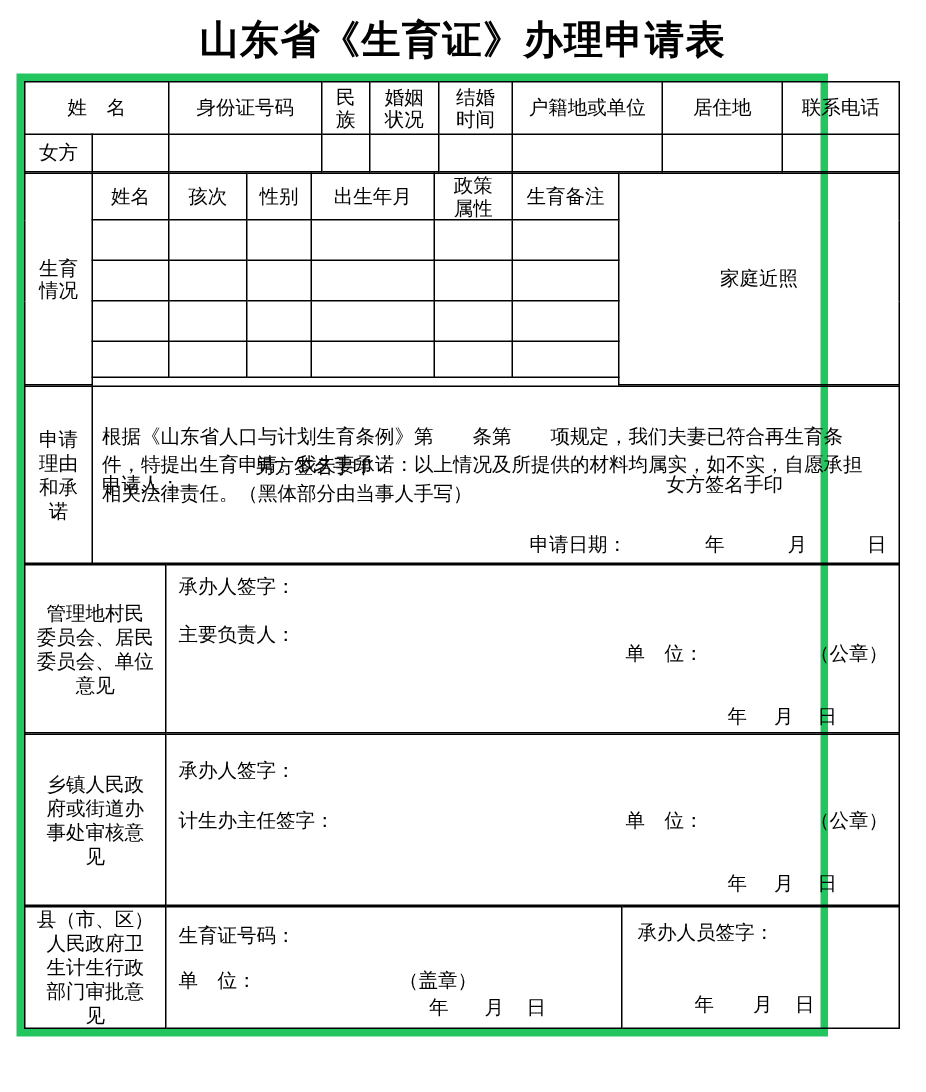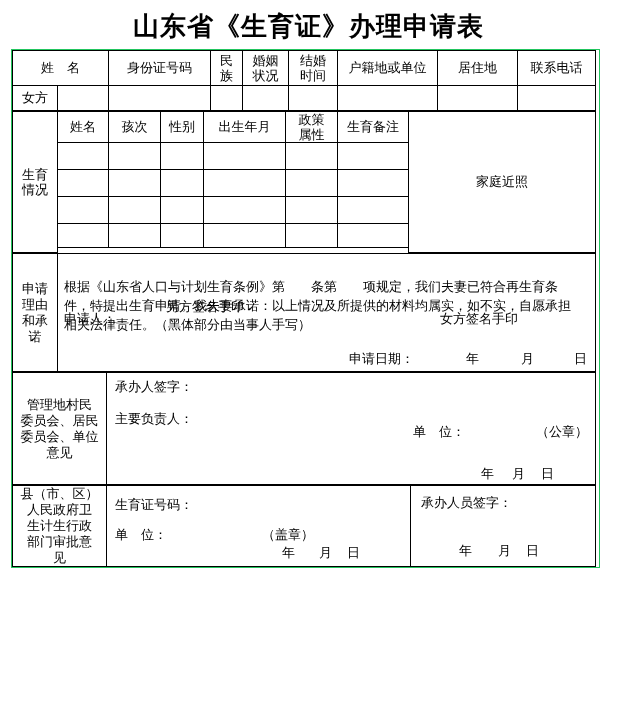--- a/index.html
+++ b/index.html
@@ -7,21 +7,21 @@
   body {
     width:617px; height:728px;
     background:#ffffff; color:#000000;
     font-family:"Liberation Sans","DejaVu Sans",sans-serif;
   }
   .title {
     width:617px; text-align:center;
     font-weight:900; font-size:26px; letter-spacing:1px;
     padding-top:9px; height:49px;
   }
-  .form { width:589px; margin-left:11px; border:1px solid #22c55e; }
+  .form { width:541px; margin-left:11px; border:5px solid #22c55e; }
   table.t { border-collapse:collapse; table-layout:fixed; width:583px; }
   .t th, .t td {
     border:1px solid #000; padding:0;
     font-size:13px; font-weight:normal;
     text-align:center; vertical-align:middle; overflow:hidden;
   }
   .pre { white-space:pre-line; line-height:15px; }
   .lblcell { line-height:16px; }
   td.photo { vertical-align:middle;border-radius:23px; }
   td.content { position:relative; text-align:left; vertical-align:top; }
@@ -185,20 +185,43 @@
         <span class="abs" style="left:306px;top:50px">单　位：</span>
         <span class="abs" style="left:429px;top:50px">（公章）</span>
         <span class="abs" style="left:374px;top:92px">年</span>
         <span class="abs" style="left:405px;top:92px">月</span>
         <span class="abs" style="left:434px;top:92px">日</span>
       </td>
     </tr>
   </tbody>
     </table>
 
+  <table class="t">
+    <colgroup>
+        <col style="width:94px">
+        <col style="width:489px">
+      </colgroup>
+    <tbody>
+        <tr class="h114">
+      <td class="pre lblcell">乡镇人民政
+府或街道办
+事处审核意
+见</td>
+      <td class="content">
+        <span class="abs" style="left:8px;top:15px">承办人签字：</span>
+        <span class="abs" style="left:8px;top:48px">计生办主任签字：</span>
+        <span class="abs" style="left:306px;top:48px">单　位：</span>
+        <span class="abs" style="left:429px;top:48px">（公章）</span>
+        <span class="abs" style="left:374px;top:90px">年</span>
+        <span class="abs" style="left:405px;top:90px">月</span>
+        <span class="abs" style="left:434px;top:90px">日</span>
+      </td>
+    </tr>
+  </tbody>
+    </table>
 
   <table class="t">
     <colgroup>
         <col style="width:94px">
         <col style="width:304px">
         <col style="width:185px">
       </colgroup>
     <tbody>
         <tr class="h79">
       <td class="pre lblcell">县（市、区）

